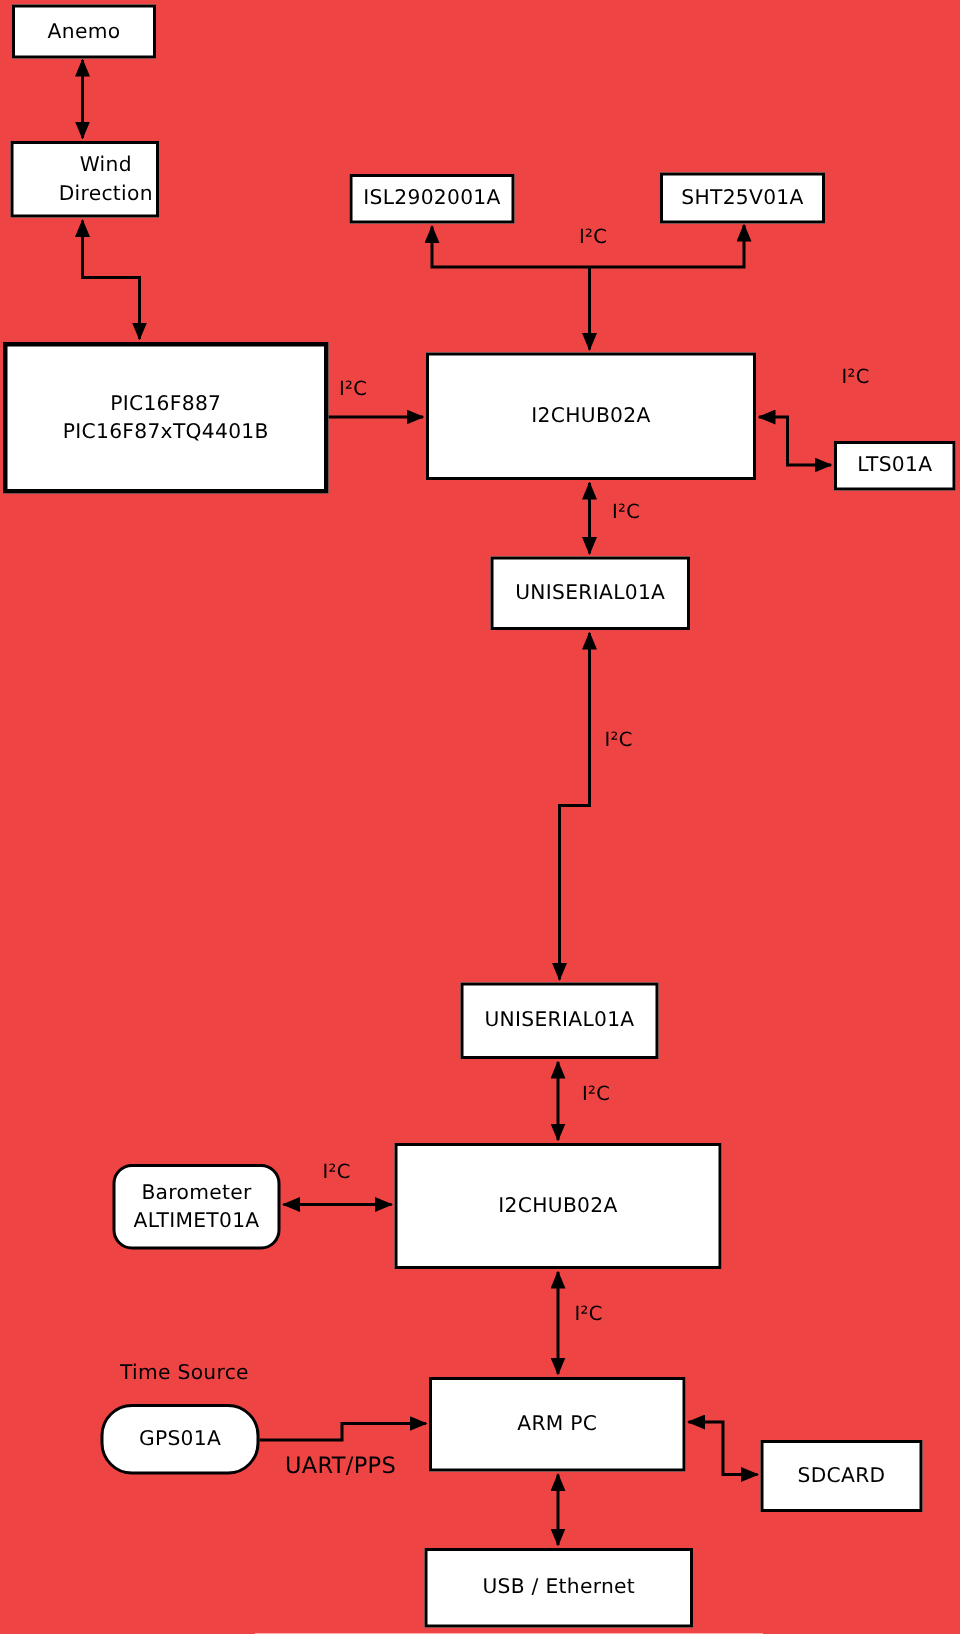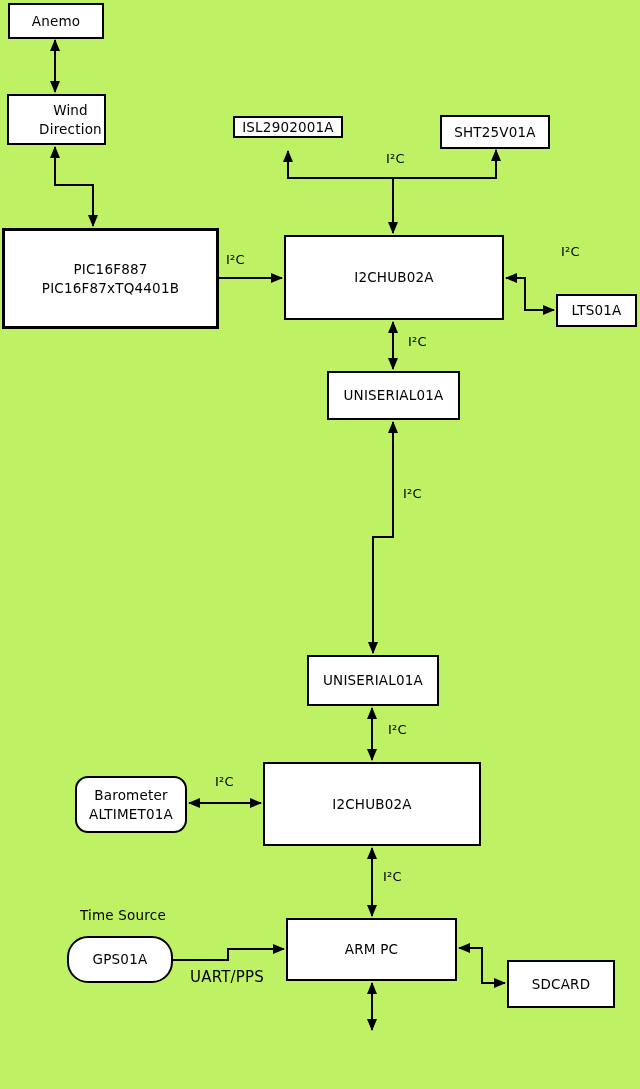--- a/index.html
+++ b/index.html
@@ -1,20 +1,20 @@
 <!DOCTYPE html>
 <html><head>
 <meta charset="utf-8">
 <style>
   html, body { margin: 0; padding: 0; background: #ffffff; }
   #canvas {
     position: relative;
     width: 640px;
     height: 1089px;
-    background: #bef264;
+    background: #ef4444;
     font-family: "DejaVu Sans", "Liberation Sans", sans-serif;
     color: #000000;
     overflow: hidden;
   }
   #wires { position: absolute; left: 0; top: 0; width: 640px; height: 1089px; }
   #wires path { fill: none; stroke: #000000; stroke-width: 2px; }
   .node {
     position: absolute;
     box-sizing: border-box;
     border: 2px solid #000000;
@@ -34,21 +34,21 @@
     position: absolute;
     font-size: 13px;
     line-height: 16px;
     letter-spacing: 0.2px;
     white-space: nowrap;
   }
   
   .n-anemo      { left: 8px;   top: 3px;    width: 96px;  height: 36px; }
   .n-wind       { left: 7px;   top: 94px;   width: 99px;  height: 51px; padding-left: 28px; }
   .n-pic        { left: 2px;   top: 228px;  width: 217px; height: 101px; }
-  .n-isl        { left: 233px; top: 116px;  width: 110px; height: 22px; }
+  .n-isl        { left: 233px; top: 116px;  width: 110px; height: 33px; }
   .n-sht        { left: 440px; top: 115px;  width: 110px; height: 34px; }
   .n-hub1       { left: 284px; top: 235px;  width: 220px; height: 85px; }
   .n-lts        { left: 556px; top: 294px;  width: 81px;  height: 33px; }
   .n-uni1       { left: 327px; top: 371px;  width: 133px; height: 49px; }
   .n-uni2       { left: 307px; top: 655px;  width: 132px; height: 51px; }
   .n-hub2       { left: 263px; top: 762px;  width: 218px; height: 84px; }
   .n-barometer  { left: 75px;  top: 776px;  width: 112px; height: 57px; border-radius: 13px; }
   .n-gps        { left: 67px;  top: 936px;  width: 106px; height: 47px; border-radius: 21px; }
   .n-armpc      { left: 286px; top: 918px;  width: 171px; height: 63px; }
   .n-sdcard     { left: 507px; top: 960px;  width: 108px; height: 48px; }
@@ -144,20 +144,23 @@
   </div>
 
   <div class="node n-sdcard">
     <span>SDCARD</span>
   </div>
 
   <div class="node n-armpc">
     <span>ARM PC</span>
   </div>
 
+  <div class="node n-usbeth">
+    <span>USB / Ethernet</span>
+  </div>
 
   <span class="lbl l-i2c-hub1-top">I²C</span>
   <span class="lbl l-i2c-pic-hub1">I²C</span>
   <span class="lbl l-i2c-hub1-lts">I²C</span>
   <span class="lbl l-i2c-hub1-uni1">I²C</span>
   <span class="lbl l-i2c-uni1-uni2">I²C</span>
   <span class="lbl l-i2c-uni2-hub2">I²C</span>
   <span class="lbl l-i2c-bar-hub2">I²C</span>
   <span class="lbl l-i2c-hub2-armpc">I²C</span>
   <span class="lbl l-time-source">Time Source</span>

